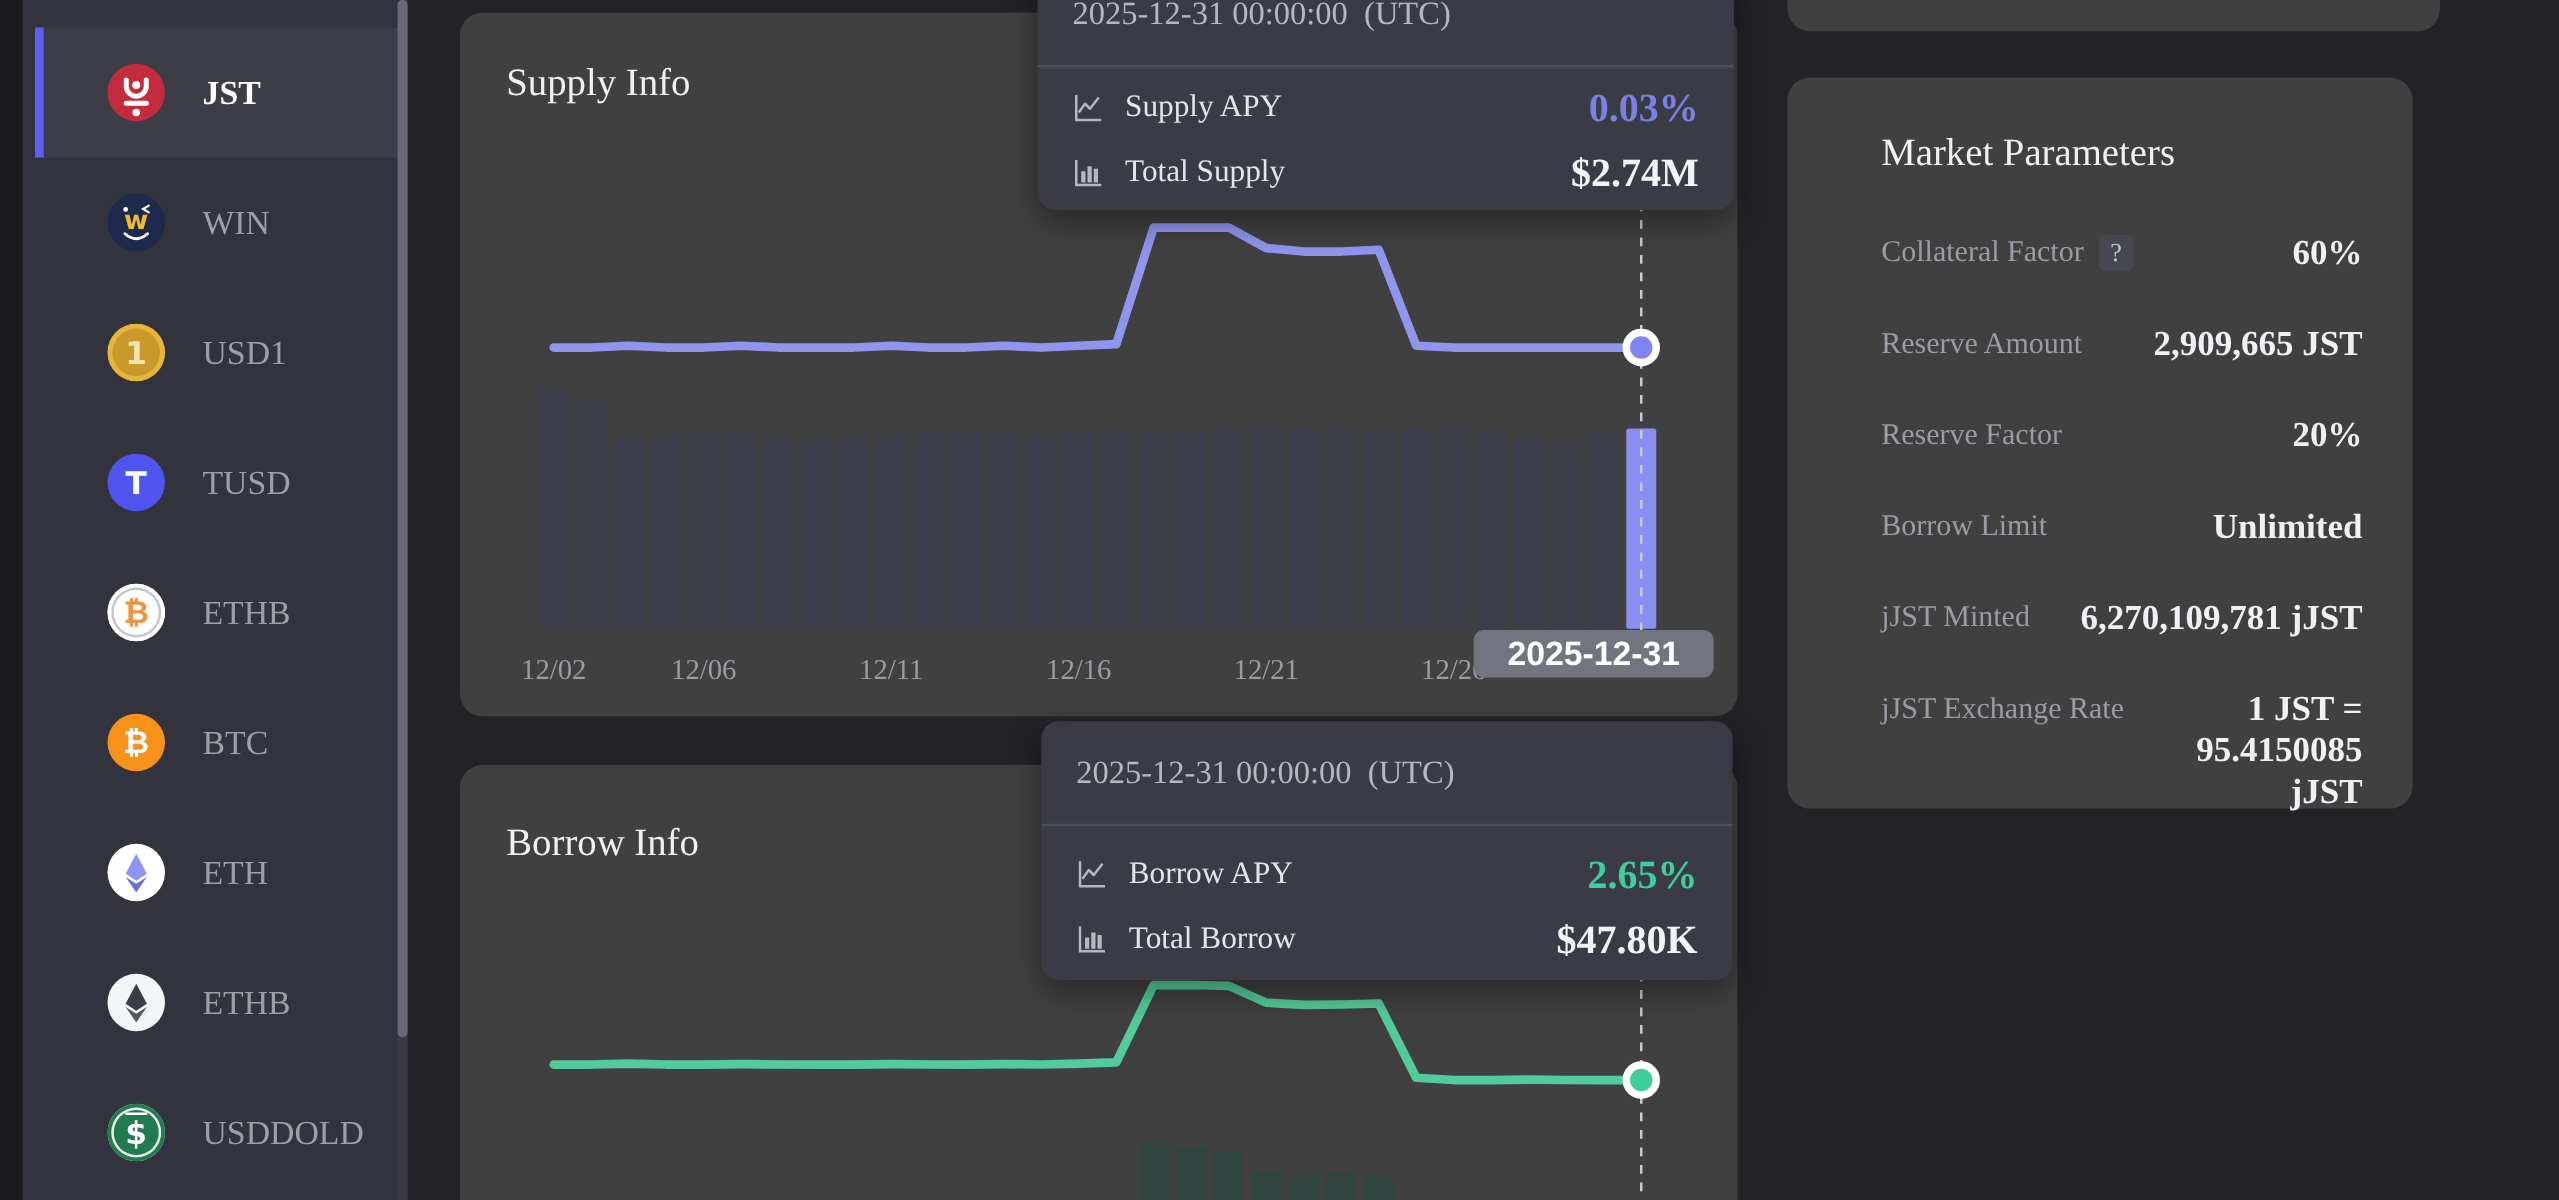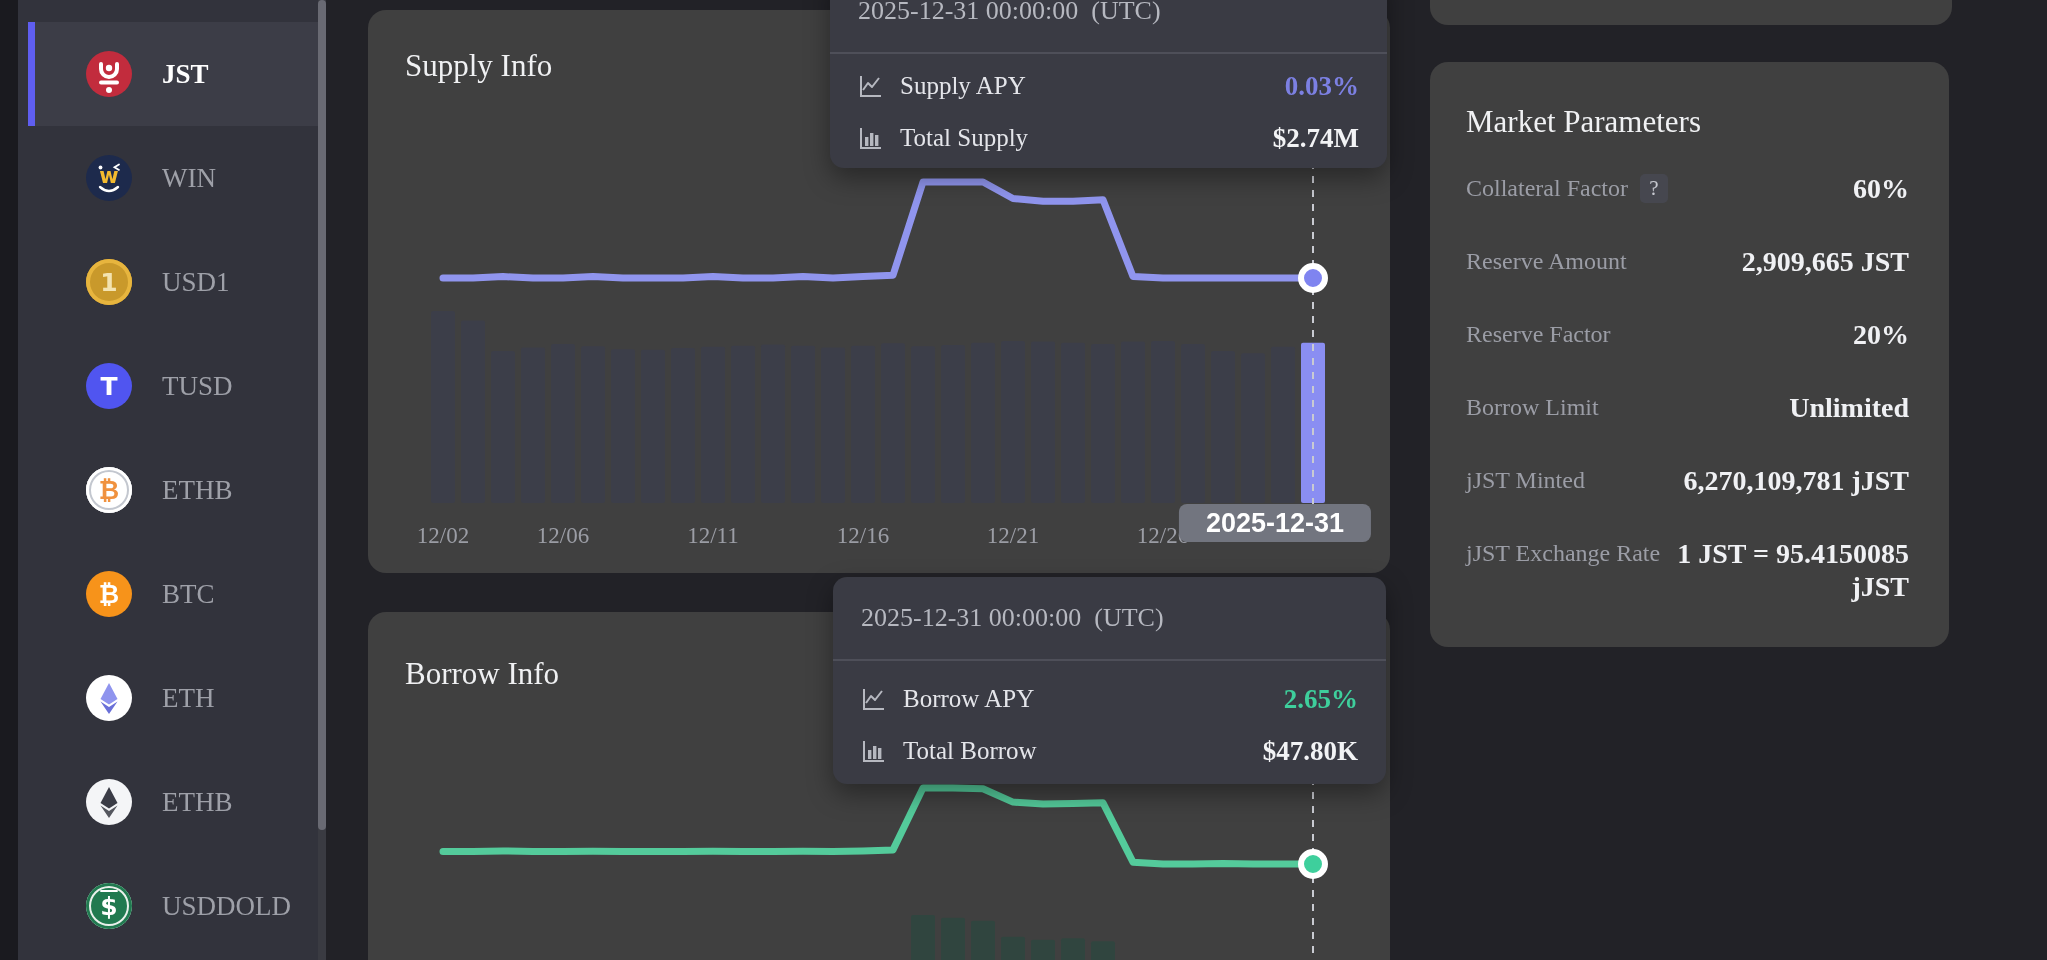--- a/index.html
+++ b/index.html
@@ -39,28 +39,28 @@
     font-size:27px;line-height:38px;padding:0 27px;border-radius:8px;white-space:nowrap;z-index:5;}
   
   .tip{position:absolute;background:#3a3b44;border-radius:14px;z-index:20;overflow:hidden;
        box-shadow:0 10px 26px rgba(0,0,0,.38);}
   .tip-head{height:82px;display:flex;align-items:center;padding:0 28px;color:#b6b8c0;font-size:26px;
             border-bottom:2px solid #4e4f59;white-space:pre;}
   .tip-rows{padding:6px 0 0 0;}
   .tip-row{display:flex;align-items:center;padding:0 28px;height:52px;}
   .tip-ico{width:26px;height:26px;flex:0 0 auto;}
   .tip-lbl{color:#e4e5ea;font-size:25px;margin-left:16px;}
-  .tip-val{margin-left:auto;font-weight:bold;font-size:27px;color:#f2f3f5;}
+  .tip-val{margin-left:auto;font-weight:bold;font-size:32px;color:#f2f3f5;}
   .val-purple{color:#7c80e2;}
   .val-green{color:#3ecf9c;}
   
   .mp-body{padding:0 40px 0 36px;}
   .mp-title{margin:0;padding-top:42px;font-size:31px;font-weight:normal;color:#f0f1f3;}
   .mp-row{display:flex;align-items:flex-start;margin-top:40px;}
-  .mp-row-first{margin-top:32px;}
+  .mp-row-first{margin-top:46px;}
   .mp-label{color:#9b9da6;font-size:24px;line-height:32px;max-width:205px;display:flex;align-items:center;gap:12px;flex:0 0 auto;flex-wrap:wrap;}
   .mp-label-text{max-width:190px;}
   .help-badge{display:inline-flex;align-items:center;justify-content:center;width:28px;height:29px;
     background:#46474f;color:#c6c8cf;border-radius:5px;font-size:21px;cursor:pointer;flex:0 0 auto;}
   .mp-val{margin-left:auto;text-align:right;font-weight:bold;font-size:28px;line-height:33px;color:#f0f1f4;max-width:345px;}
 </style>
 </head>
 <body>
 
 <div class="edge-strip"></div>
@@ -272,21 +272,21 @@
         <rect x="17" y="10" width="3.4" height="11" fill="#b6b8c0"></rect>
       </svg>
       <span class="tip-lbl">Total Borrow</span>
       <span class="tip-val">$47.80K</span>
     </div>
   </div>
 </div>
 
 <div class="card" style="left:1430px;top:-22px;width:522px;height:47px;"></div>
 
-<section class="card" style="left:1430px;top:62px;width:519px;height:585px;">
+<section class="card" style="left:1430px;top:62px;width:461px;height:585px;padding-left:39px;">
   <div class="mp-body">
     <h2 class="mp-title">Market Parameters</h2>
 
     <div class="mp-row mp-row-first">
       <span class="mp-label">
           <span class="mp-label-text">Collateral Factor</span>
           <span class="help-badge">?</span>
         </span>
       <span class="mp-val">60%</span>
     </div>

